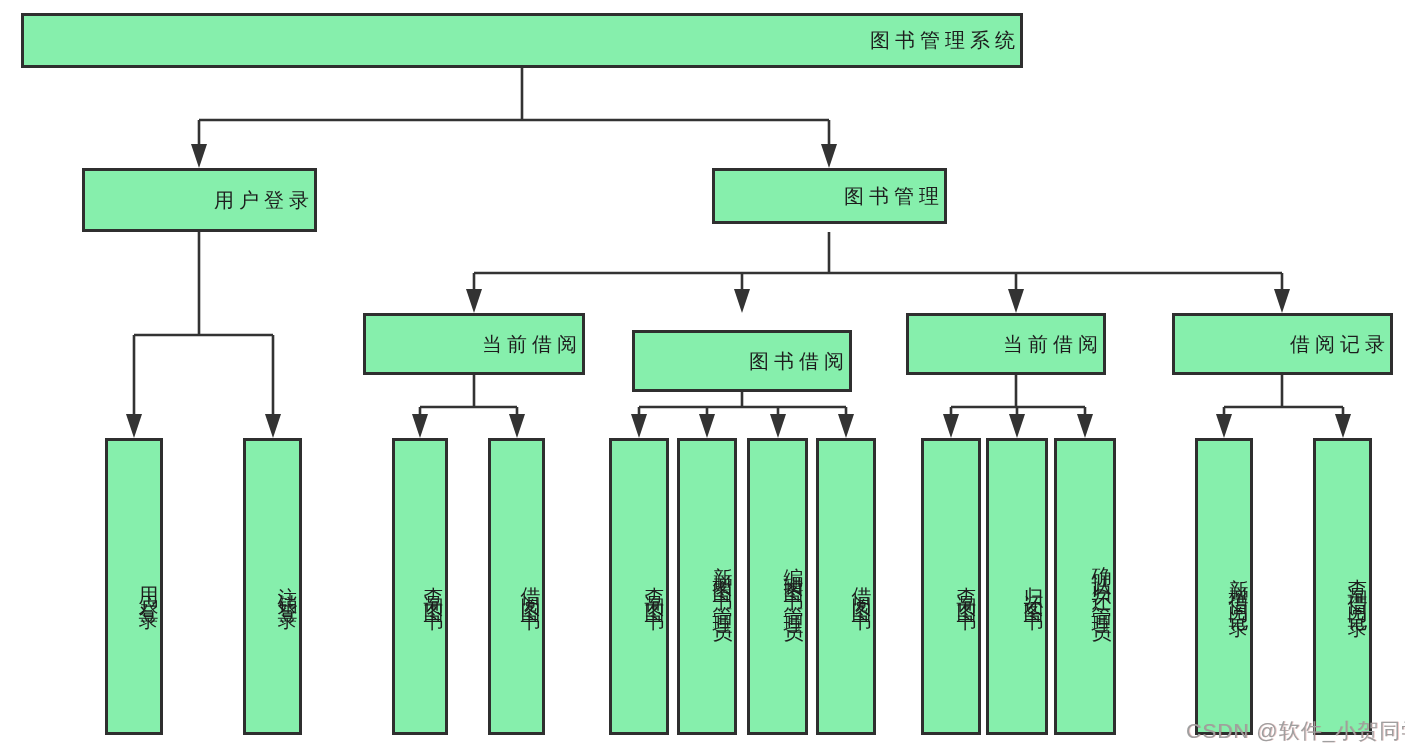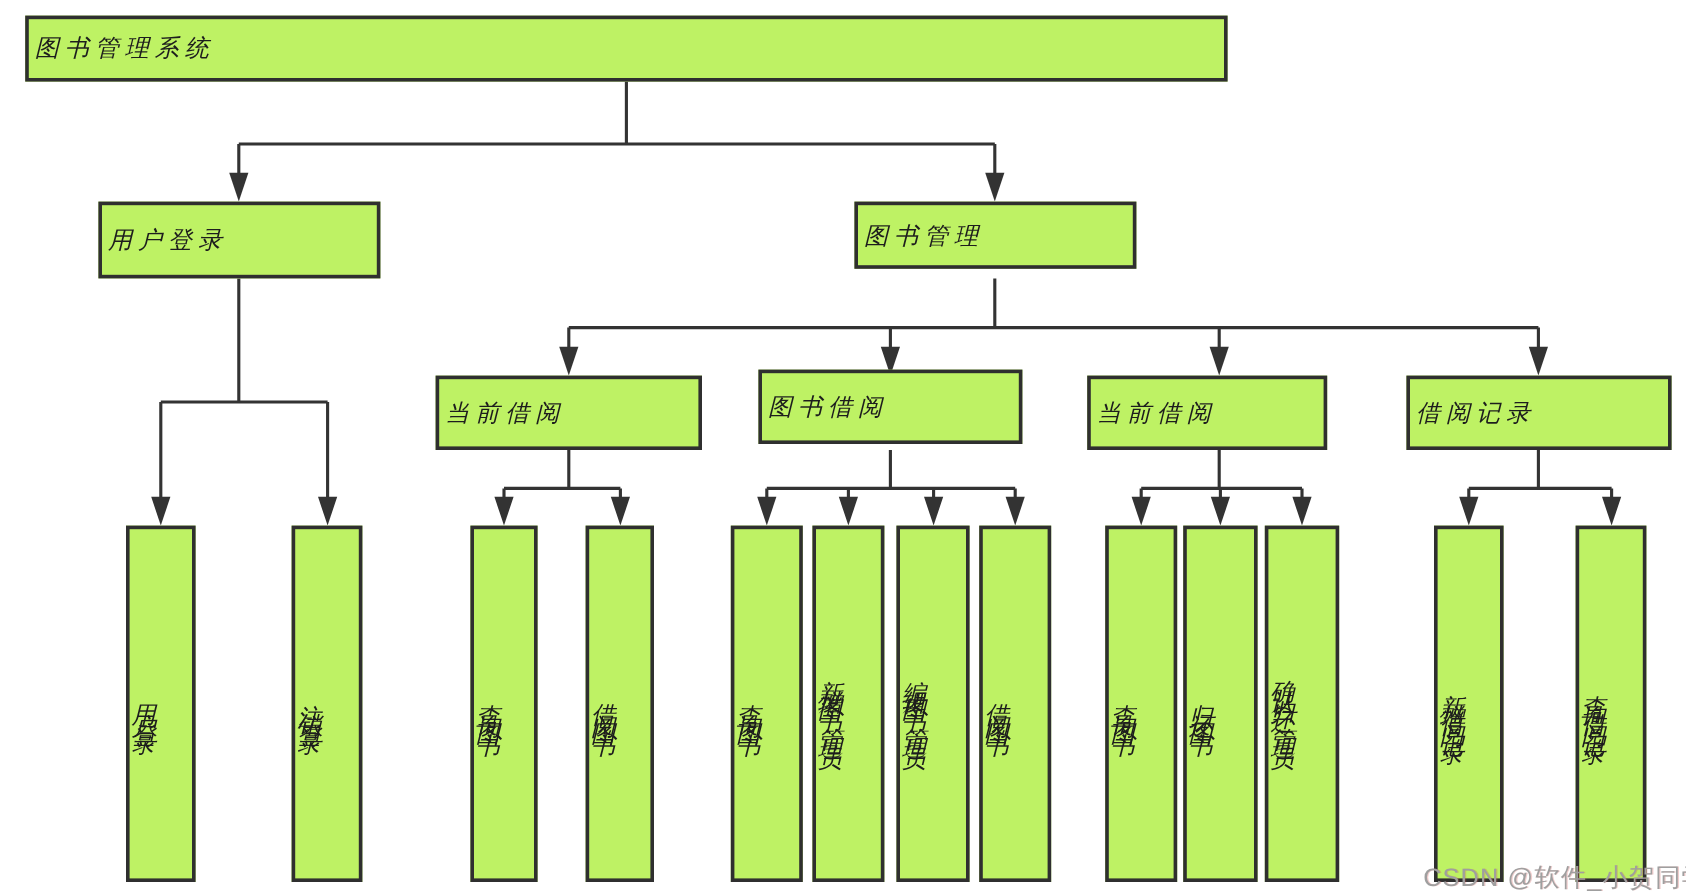--- a/index.html
+++ b/index.html
@@ -15,26 +15,25 @@
     background: #ffffff;
   }
   #connectors {
     position: absolute; left: 0; top: 0;
     width: 1405px; height: 747px;
   }
   .node {
     position: absolute;
     box-sizing: border-box;
     border: 3px solid #2f2f2f;
-    background: #bef264;
+    background: #86efac;
     display: flex;
     align-items: center;
-    justify-content: flex-start;
+    justify-content: flex-end;
     color: #1d1d1d;
-    font-style: italic;
   }
   .node.h span {
     font-size: 20px;
     letter-spacing: 5px;
     text-indent: 5px;
     white-space: nowrap;
   }
   .node.v span {
     writing-mode: vertical-rl;
     text-orientation: mixed;
@@ -43,21 +42,21 @@
     line-height: 1.1;
     white-space: nowrap;
   }
   
   .n-root   { left: 21px;  top: 13px;  width: 1002px; height: 55px; }
   
   .n-login  { left: 82px;  top: 168px; width: 235px; height: 64px; }
   .n-mgmt   { left: 712px; top: 168px; width: 235px; height: 56px; }
   
   .n-newbook { left: 363px;  top: 313px; width: 222px; height: 62px; }
-  .n-borrow  { left: 632px;  top: 308px; width: 220px; height: 62px; }
+  .n-borrow  { left: 632px;  top: 330px; width: 220px; height: 62px; }
   .n-current { left: 906px;  top: 313px; width: 200px; height: 62px; }
   .n-records { left: 1172px; top: 313px; width: 221px; height: 62px; }
   
   .leaf { top: 438px; height: 297px; }
   .l0  { left: 105px;  width: 58px; }
   .l1  { left: 243px;  width: 59px; }
   .l2  { left: 392px;  width: 56px; }
   .l3  { left: 488px;  width: 57px; }
   .l4  { left: 609px;  width: 60px; }
   .l5  { left: 677px;  width: 60px; }

